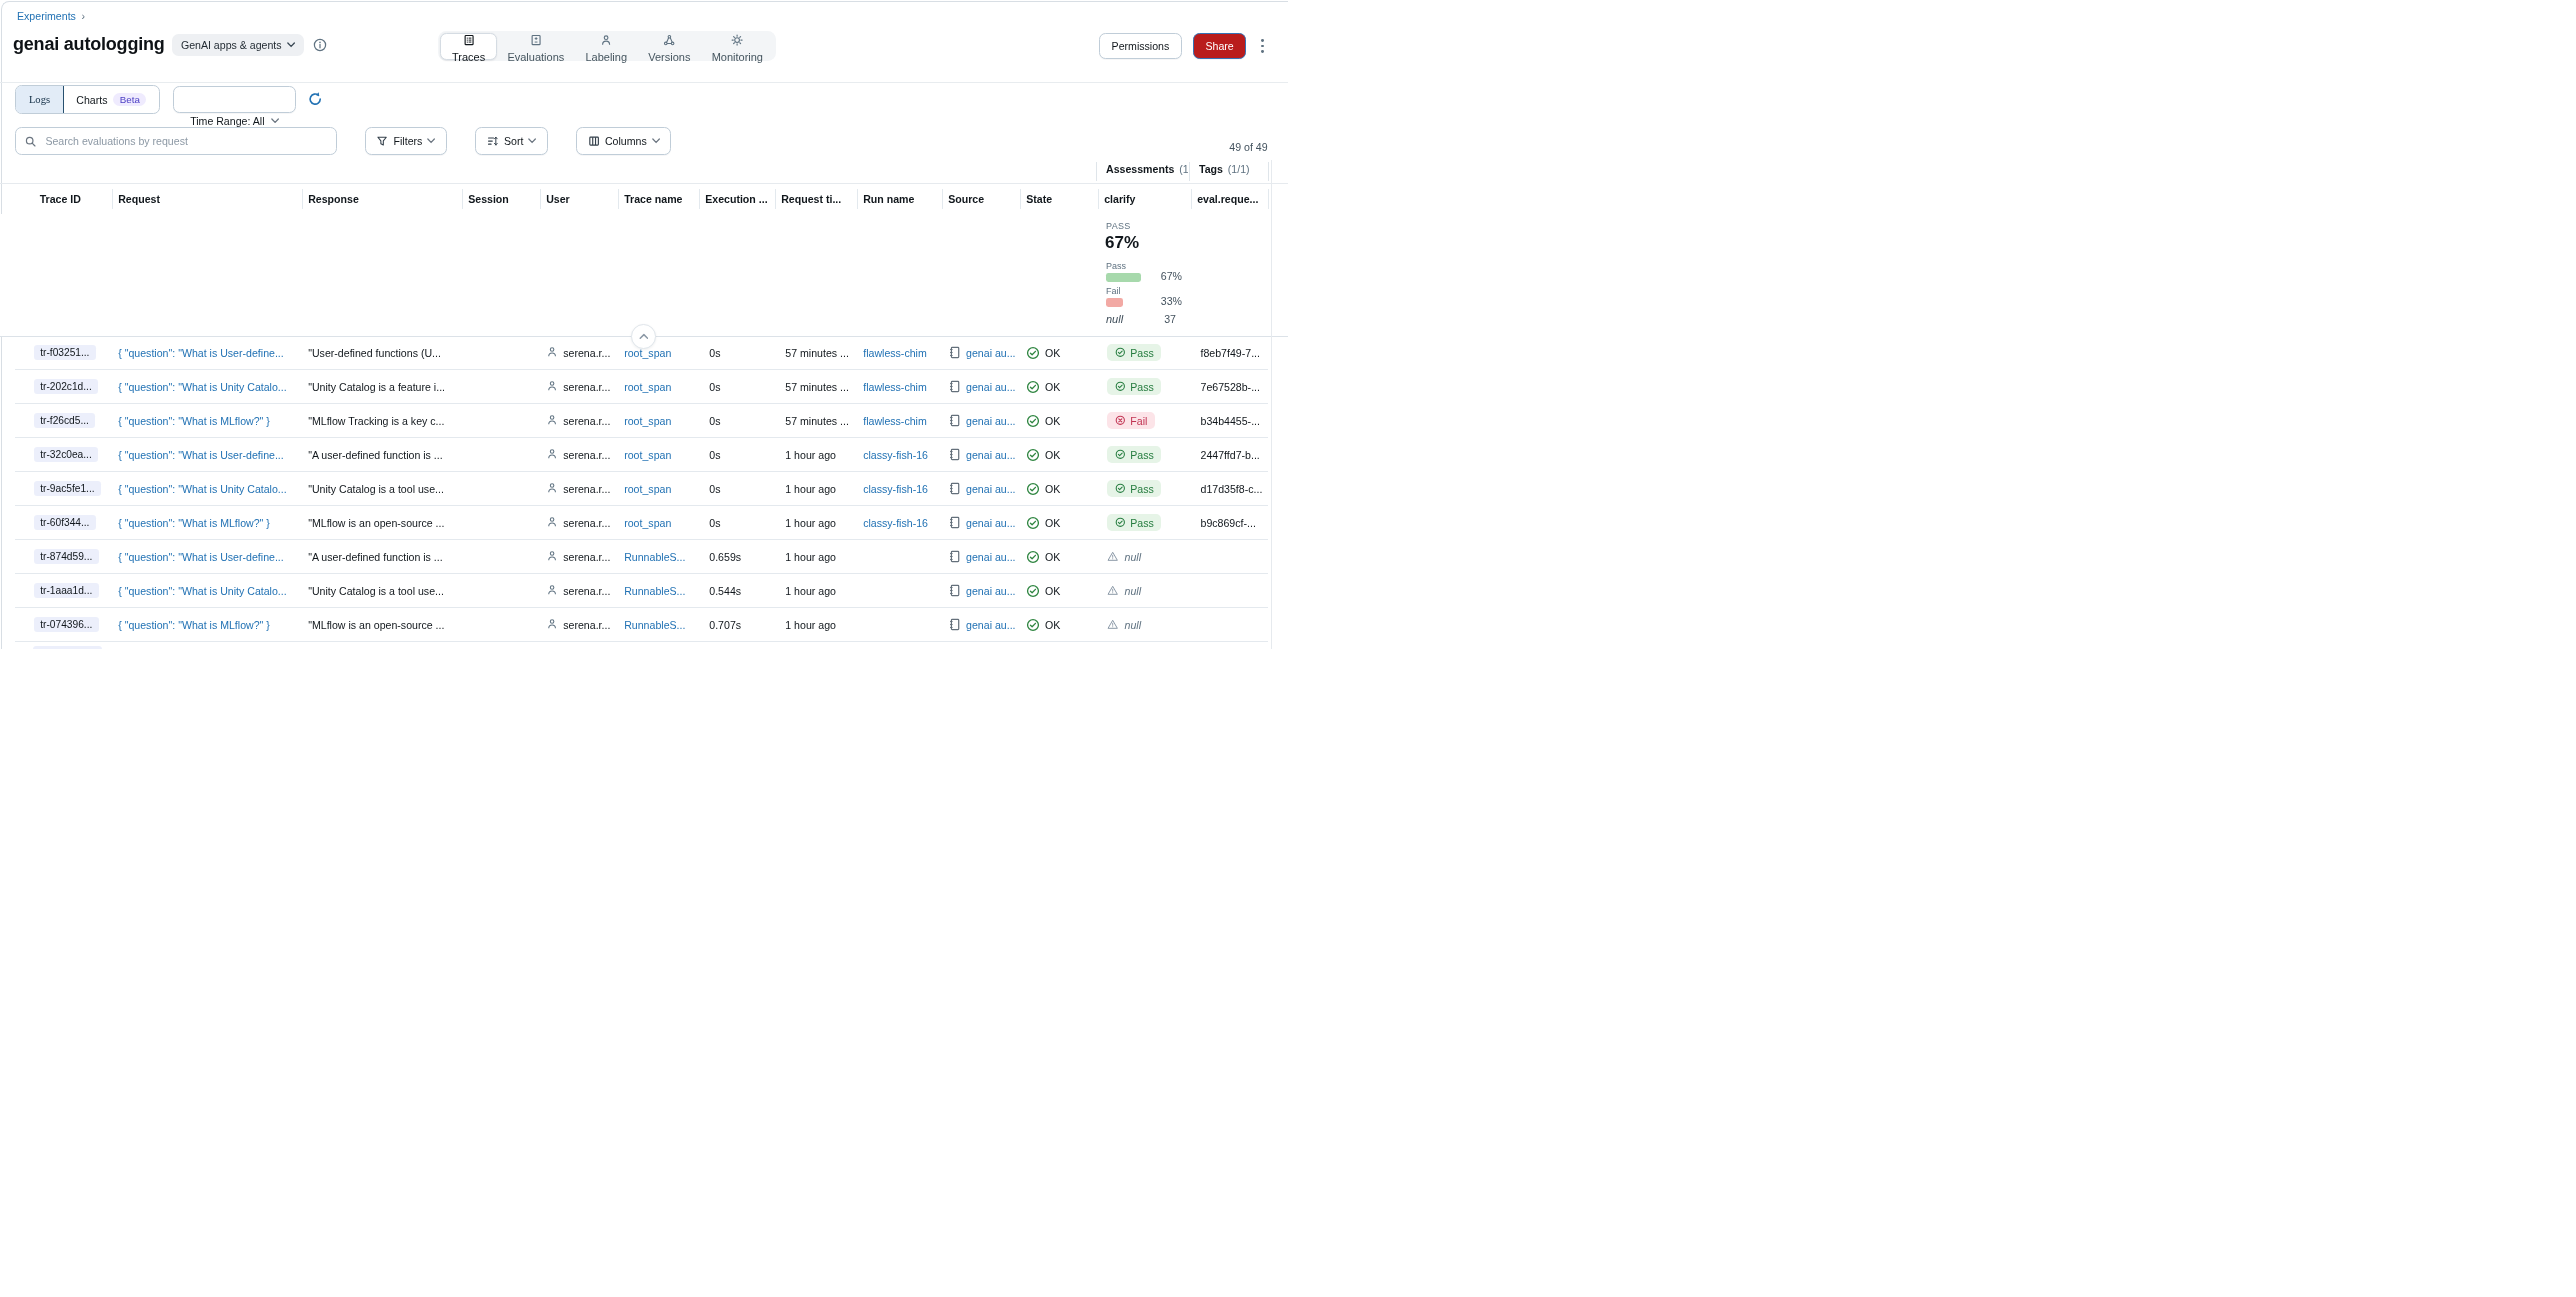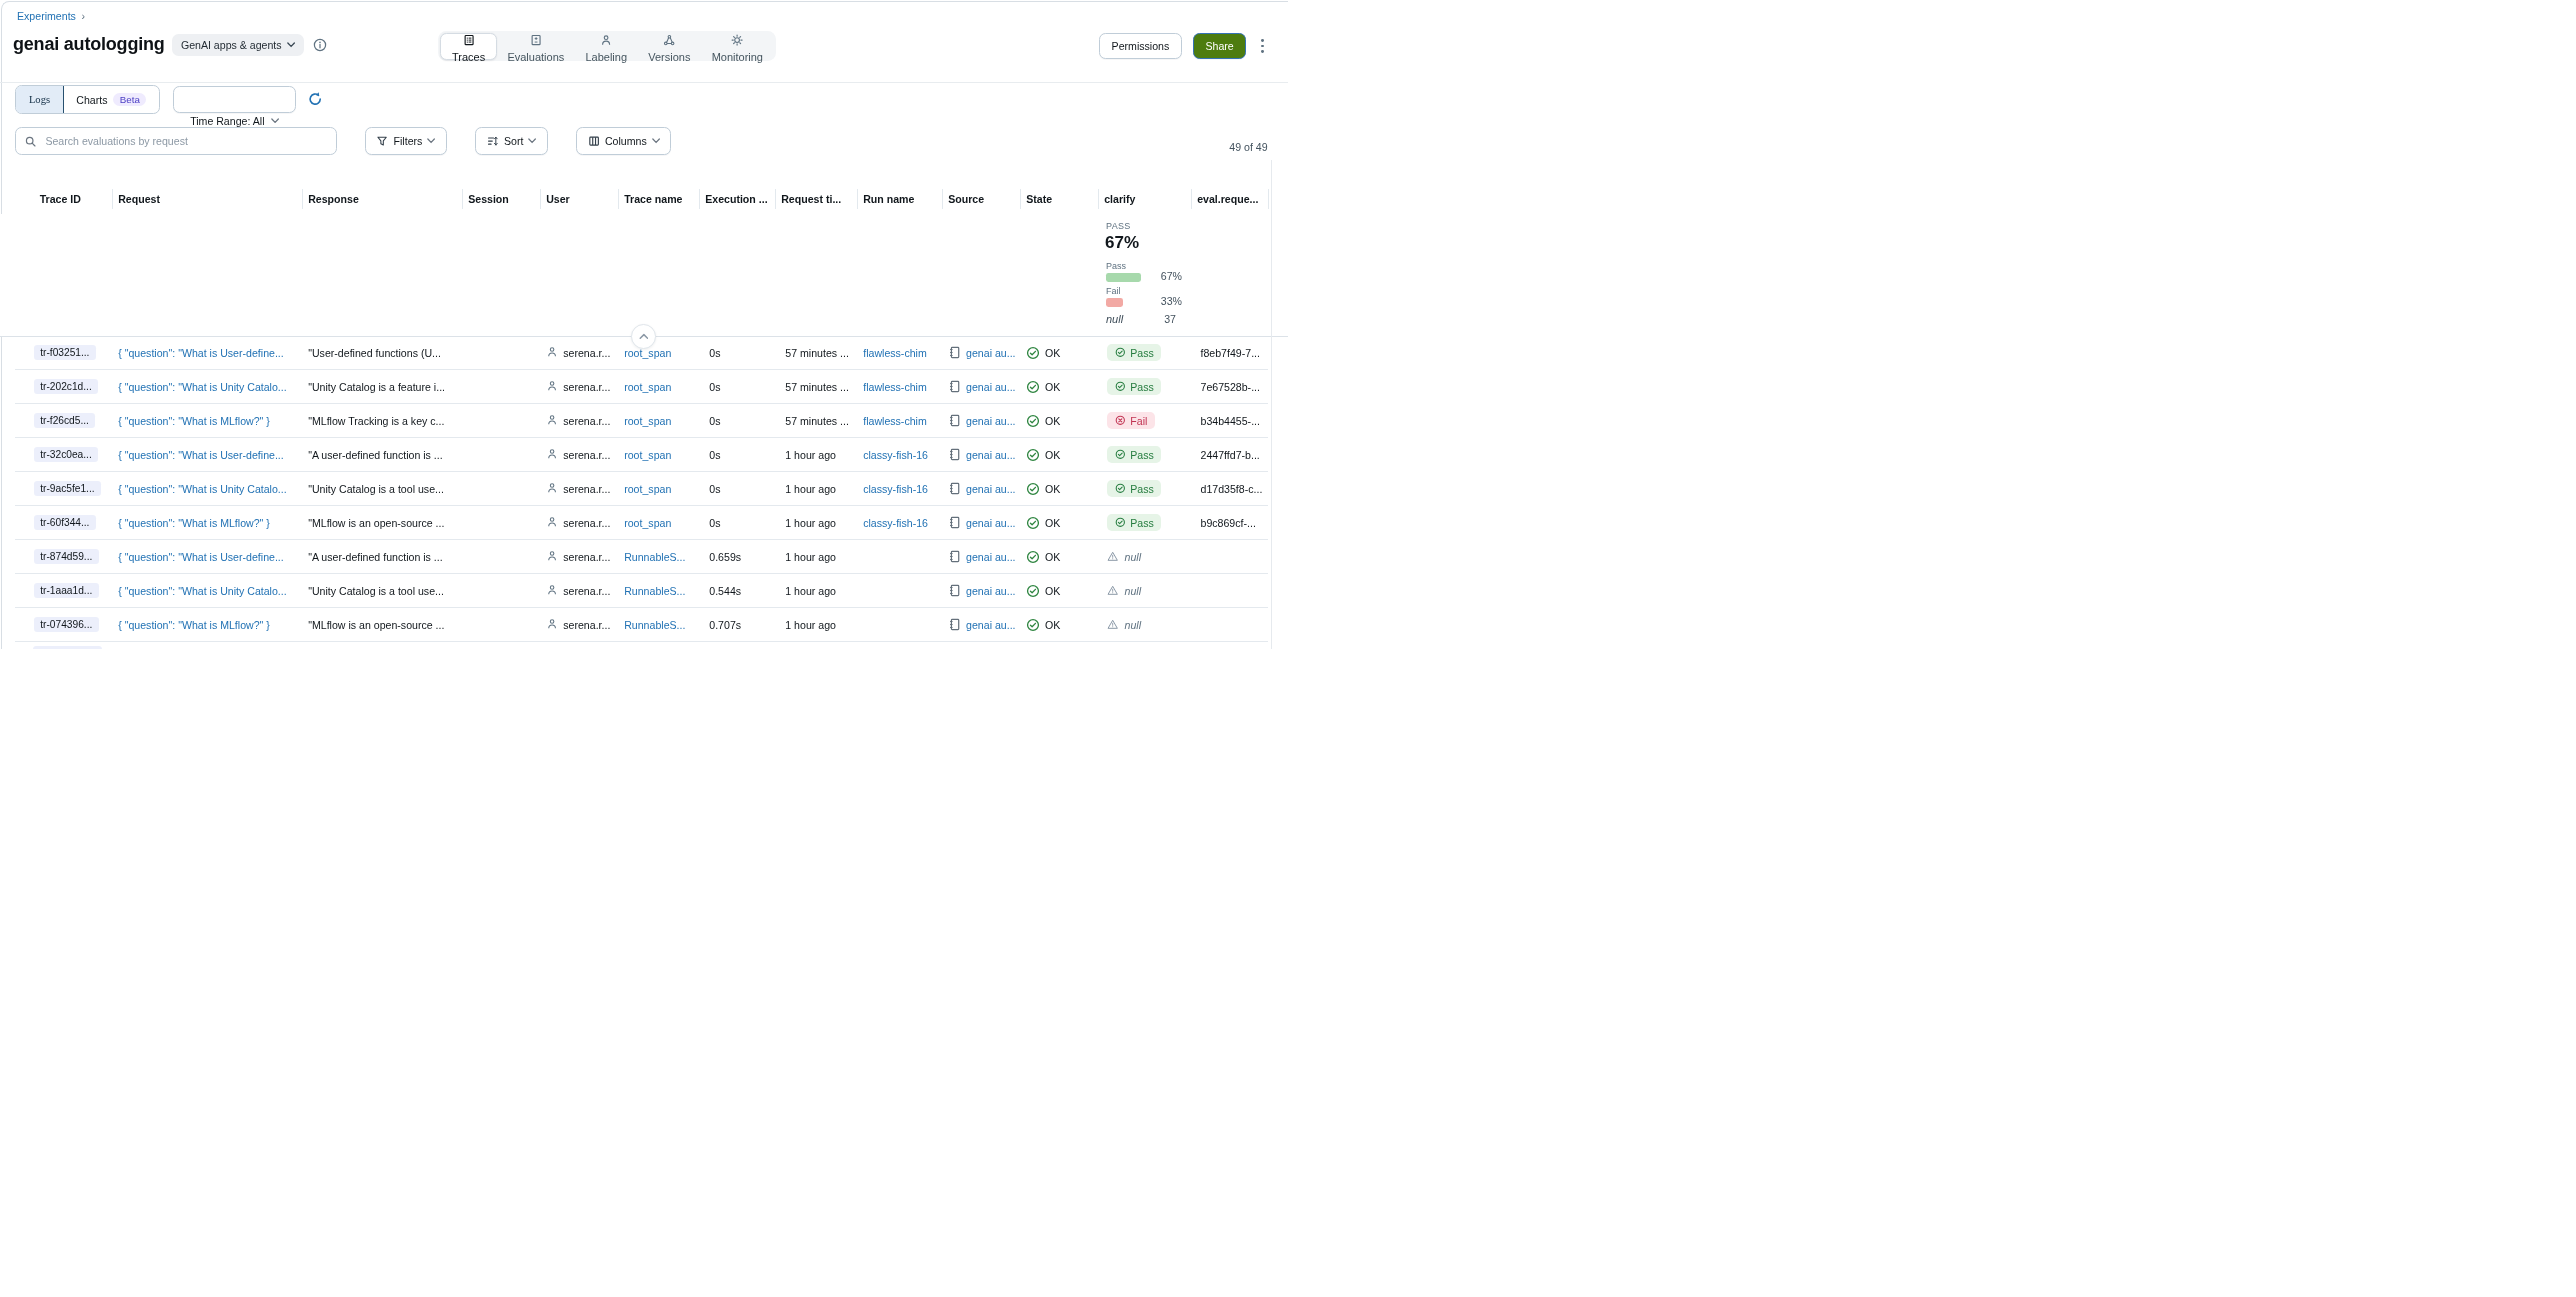--- a/index.html
+++ b/index.html
@@ -21,21 +21,21 @@
                display:flex;align-items:center;padding:0 2.4px;}
   .ctab{display:flex;align-items:center;gap:5.7px;padding:0 10.6px;height:25px;font-size:11px;color:#45555F;
         cursor:pointer;white-space:nowrap;border-radius:6.5px;flex-direction:column;}
   .ctab.active{background:#fff;border:0.8px solid #D5DCE3;box-shadow:0 0.8px 1.6px rgba(20,30,40,.08);
                color:#11171C;font-weight:400;}
   .top-actions{position:absolute;right:21px;top:33px;display:flex;align-items:center;gap:11.4px;}
   .btn{display:flex;align-items:center;justify-content:center;gap:4.9px;height:26px;border-radius:6.5px;
        font-size:10.6px;border:0.8px solid #C0CDD8;background:#fff;cursor:pointer;
        font-family:inherit;color:#11171C;box-shadow:0 0.8px 0.8px rgba(20,30,40,.04);}
   .btn.permissions{padding:0 11.4px;}
-  .btn.primary{background:#4d7c0f;border-color:#3572B5;color:#fff;padding:0 11.4px;font-weight:400;}
+  .btn.primary{background:#b91c1c;border-color:#3572B5;color:#fff;padding:0 11.4px;font-weight:400;}
   .kebab{display:flex;flex-direction:column;gap:2.4px;cursor:pointer;padding:3.3px;}
   .kebab i{width:2.9px;height:2.9px;border-radius:50%;background:#5F7281;display:block;}
   .hdivider{position:absolute;left:0;right:0;top:82px;height:0.8px;background:#E8ECEF;}
   
   .controls{position:absolute;left:14.7px;top:85px;display:flex;align-items:center;}
   .seg{display:flex;height:27px;border:0.8px solid #C0CDD8;border-radius:6.5px;overflow:hidden;background:#fff;}
   .seg-item{display:flex;align-items:center;gap:5.7px;padding:0 13px;font-size:10.6px;cursor:pointer;color:#11171C;}
   .seg-item.selected{background:#E2ECF7;border:0.8px solid #27506F;border-radius:1px;margin:-0.8px;color:#0F2B42;font-family:Liberation Serif, serif;}
   .beta{background:#EFEBFE;color:#4C3FC4;font-size:9.8px;border-radius:8.2px;padding:1.2px 6.5px;}
   .timerange{margin-left:13px;height:27px;}
@@ -245,20 +245,32 @@
           <path d="M6.2 2.8 V13.2 M9.9 2.8 V13.2" stroke="#333F4A" stroke-width="1.5"></path>
         </svg>
       <span>Columns</span>
       <svg class="chev" width="8.2" height="5.7" viewBox="0 0 10 7">
           <path d="M1 1.2 L5 5.4 L9 1.2" fill="none" stroke="#6B7580" stroke-width="1.5" stroke-linecap="round"></path>
         </svg>
     </button>
   </div>
   <div class="result-count">49 of 49</div>
 
+  <div class="grouphdr">
+    <div class="gh-div" style="left:1096px"></div>
+    <div class="gh-label" style="left:1106px;width:82px">
+      <b>Assessments</b><span>(1</span>
+    </div>
+    <div class="gh-div" style="left:1189px"></div>
+    <div class="gh-label" style="left:1199px">
+      <b>Tags</b><span>(1/1)</span>
+    </div>
+    <div class="gh-div" style="left:1268px"></div>
+    <div class="gh-bottom"></div>
+  </div>
 
   <div class="colhdr">
     <div class="hc">Trace ID</div>
     <div class="hc">Request</div>
     <div class="hc">Response</div>
     <div class="hc">Session</div>
     <div class="hc">User</div>
     <div class="hc">Trace name</div>
     <div class="hc">Execution ...</div>
     <div class="hc">Request ti...</div>

